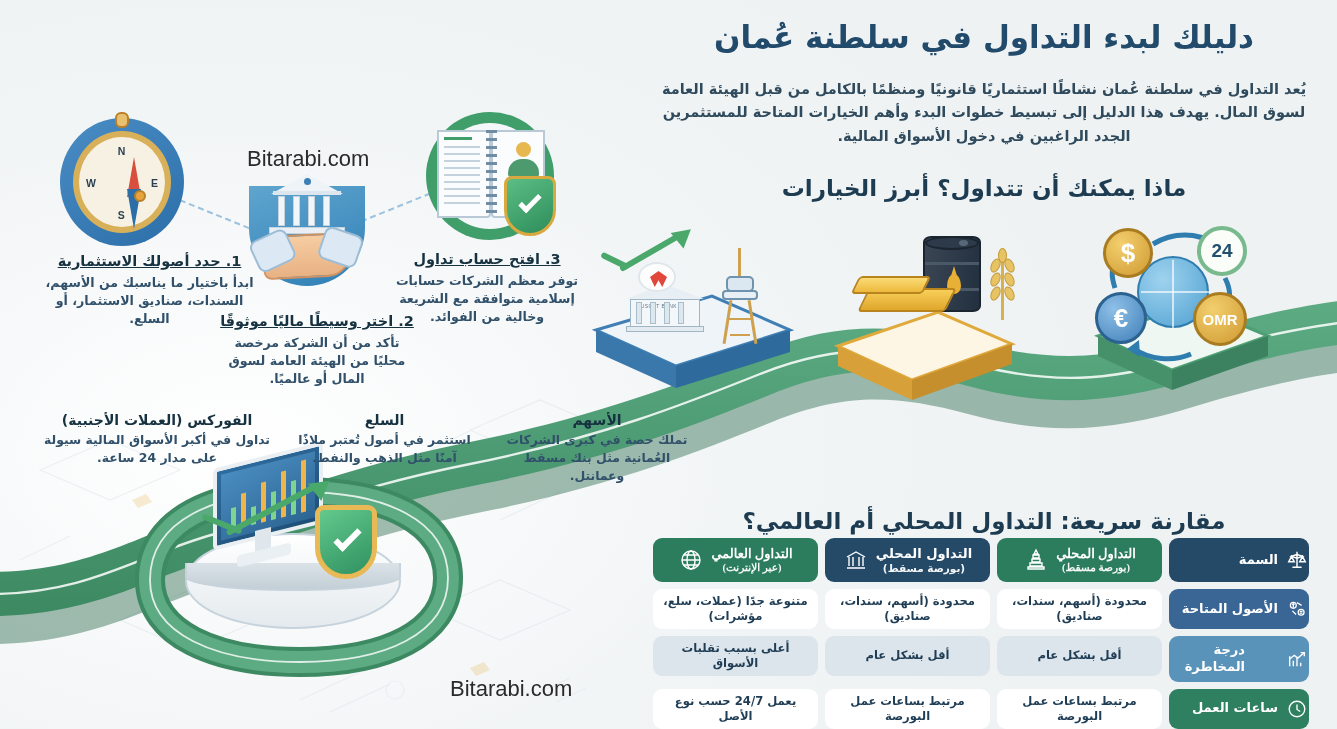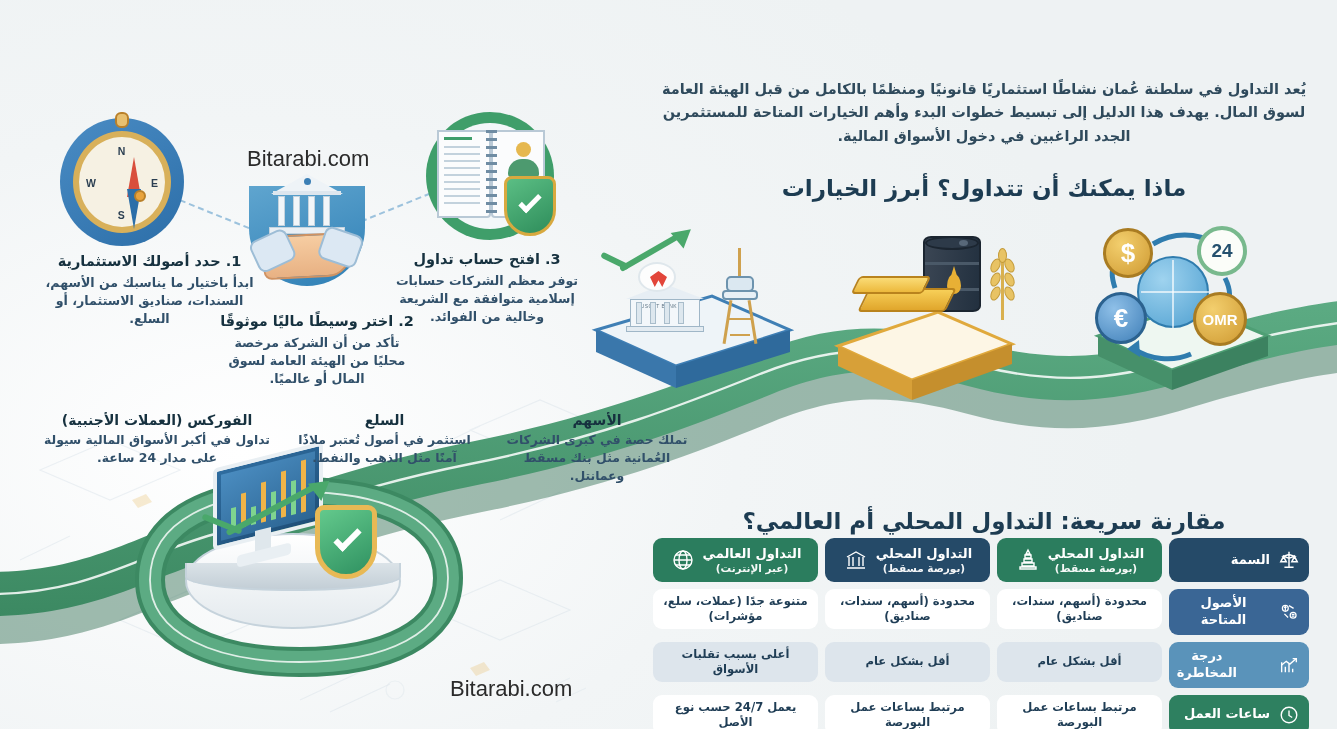--- a/index.html
+++ b/index.html
@@ -51,20 +51,21 @@
     font-size: 22px; color: #2a2a2a; direction: ltr;
   }
   #wm1 { left: 247px; top: 146px; }
   #wm2 { left: 450px; top: 676px; }
 
   
   .step { position: absolute; text-align: center; }
   .step .s-title {
     font-size: 14.5px; font-weight: bold; color: #16313f; margin-bottom: 3px;
     line-height: 1.3;
+    text-decoration: underline;
   }
   .step .s-body { font-size: 12.6px; color: #31506a; line-height: 1.45; font-weight: 600; }
   #step1 { right: 1080px; top: 252px; width: 215px; }
   #step2 { right: 920px; top: 312px; width: 200px; }
   #step3 { right: 755px; top: 250px; width: 190px; }
 
   
   .dash { position: absolute; border-top: 2px dashed #9cc2dd; }
   #dash1 { left: 167px; top: 215px; width: 104px; transform: rotate(22deg); }
   #dash2 { left: 330px; top: 212px; width: 104px; transform: rotate(-22deg); }
@@ -245,36 +246,36 @@
   
   #table { position:absolute; right:28px; top:538px; width:656px; }
   .trow { display:flex; gap:7px; margin-bottom:7px; }
   .cell {
     border-radius: 9px; padding: 6px 8px;
     display:flex; align-items:center; justify-content:center; text-align:center;
     font-size:11.6px; font-weight:700; color:#1f3d55; line-height:1.3;
   }
   .rowlabel {
     width: 140px; flex:0 0 140px; color:#fff; font-size:13px; font-weight:bold;
-    gap:7px; justify-content:flex-start; padding-right:8px;
+    gap:7px; justify-content:flex-start; padding-right:0;text-align:right;
   }
   .rowlabel .ico { width:24px; height:24px; flex:0 0 24px; display:flex;align-items:center;justify-content:center;}
   .hcell { flex:1; color:#fff; height:44px; gap:7px; justify-content:center; }
   .hcell .htxt { display:flex; flex-direction:column; align-items:center; line-height:1.2;}
   .hcell .h1 { font-size:13px; font-weight:bold;}
   .hcell .h2 { font-size:10.5px; font-weight:600; opacity:.95;}
   .hcell .ico { width:26px;height:26px;flex:0 0 26px;display:flex;align-items:center;justify-content:center;}
   .dcell { flex:1; height:40px; }
   .head-row .rowlabel { height:44px; background:#254a68; }
   .r-assets .rowlabel { background:#3a6695; }
   .r-risk   .rowlabel { background:#5a93ba;gap:40px; }
   .r-hours  .rowlabel { background:#2e8060; }
   .bg-white { background:#ffffff; }
   .bg-grey  { background:#dde5ec; }
-  .h-green  { background:#2b7d5e; }
+  .h-green  { background:#2b7d5e;font-family:Liberation Serif, serif; }
   .h-navy   { background:#254a68; }
   svg { display:block; }
 </style>
 </head>
 <body>
 
 <div id="page">
 
   <svg class="bg-deco" viewBox="0 0 1337 729">
     <g stroke="#c9d6e0" stroke-width="1.2" fill="none" opacity="0.55">
@@ -338,20 +339,21 @@
 
     <path d="M838 346 L938 312 L1012 344 L912 380 Z" fill="#fdf6e5" stroke="#e0a93c" stroke-width="3"></path>
     <path d="M838 346 L838 366 L912 400 L912 380 Z" fill="#d7a038"></path>
     <path d="M912 380 L912 400 L1012 364 L1012 344 Z" fill="#c58f2d"></path>
 
     <path d="M1098 336 L1192 304 L1268 336 L1172 370 Z" fill="#eef7f1" stroke="#4e9f74" stroke-width="3"></path>
     <path d="M1098 336 L1098 356 L1172 390 L1172 370 Z" fill="#46906a"></path>
     <path d="M1172 370 L1172 390 L1268 356 L1268 336 Z" fill="#3c8260"></path>
   </svg>
 
+  <div class="main-title">دليلك لبدء التداول في سلطنة عُمان</div>
   <div class="main-sub">يُعد التداول في سلطنة عُمان نشاطًا استثماريًا قانونيًا ومنظمًا بالكامل من قبل الهيئة العامة لسوق المال. يهدف هذا الدليل إلى تبسيط خطوات البدء وأهم الخيارات المتاحة للمستثمرين الجدد الراغبين في دخول الأسواق المالية.</div>
 
 
   <div class="watermark" id="wm1">Bitarabi.com</div>
   <div class="watermark" id="wm2">Bitarabi.com</div>
 
   <div class="dash" id="dash1"></div>
   <div class="dash" id="dash2"></div>
 
   <div id="compass-wrap">

